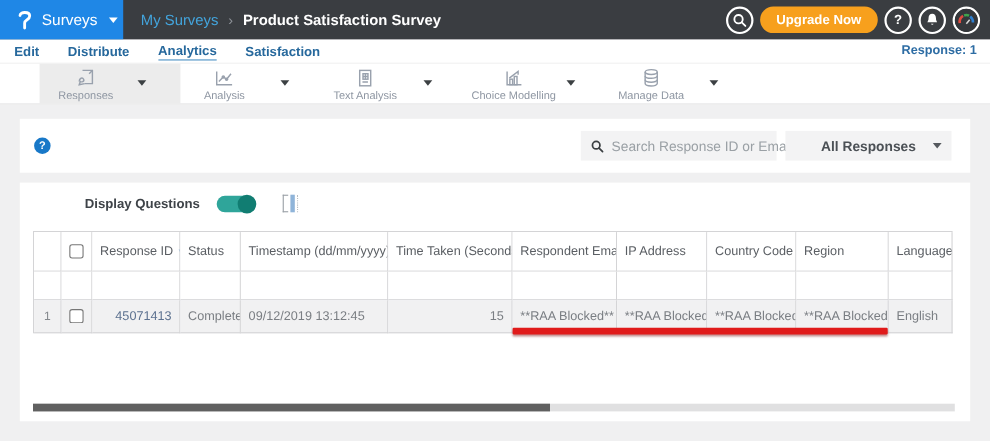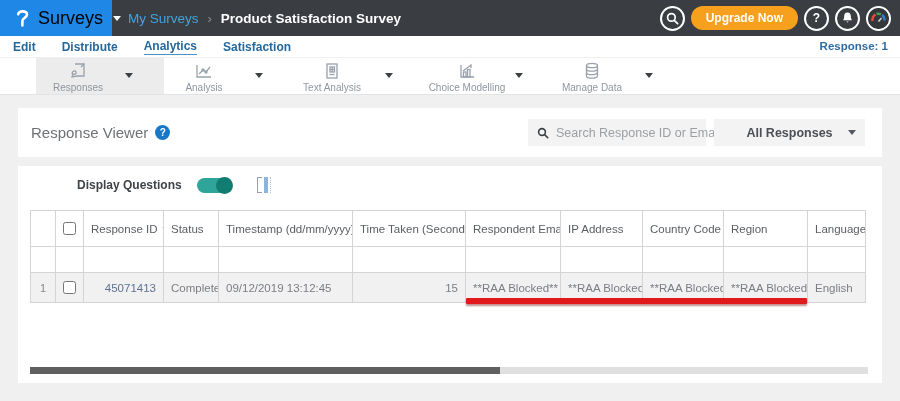--- a/index.html
+++ b/index.html
@@ -6,21 +6,21 @@
   html,body { width:900px; height:401px; }
   body {
     position:relative; background:#f0f0f1; overflow:hidden;
     font-family:"Liberation Sans", sans-serif;
   }
 
   
   .topbar { position:absolute; top:0; left:0; width:900px; height:36px; background:#3a3d41; }
   .logo-block { position:absolute; left:0; top:0; width:112px; height:36px; background:#1f87e6;
     display:flex; align-items:center; gap:8px; padding-left:15px; cursor:pointer; }
-  .logo-block .surveys-label { color:#000000; font-size:18px; }
+  .logo-block .surveys-label { color:#ffffff; font-size:14px; }
   .caret-down { width:0; height:0; border-left:4px solid transparent; border-right:4px solid transparent;
     border-top:5px solid currentColor; display:inline-block; }
   .logo-caret { color:#fff; margin-left:2px; }
   .breadcrumb { position:absolute; left:128px; top:0; height:36px; display:flex; align-items:center; gap:9px; }
   .bc-parent { color:#43a4dc; font-size:13.5px; cursor:pointer; }
   .bc-sep { color:#8d9197; font-size:13px; }
   .bc-current { color:#ffffff; font-size:13.5px; font-weight:bold; }
   .topbar-right { position:absolute; right:9px; top:0; height:36px; display:flex; align-items:center; gap:6px; }
   .circle-btn { width:25px; height:25px; border:2px solid #fff; border-radius:50%;
     display:flex; align-items:center; justify-content:center; color:#fff; font-size:12px; font-weight:bold;
@@ -220,21 +220,20 @@
           <path d="M4.5 11.5 A5.5 2.2 0 0 0 15.5 11.5"></path>
         </svg>
     </span>
     <span class="lbl">Manage Data</span>
   </div>
   <span class="tb-caret caret-down" style="left:645px;"></span>
 </div>
 
 <div class="rv-card">
   <div class="rv-title-wrap">
-    <span class="rv-title">Response Viewer</span>
     <span class="help-dot">?</span>
   </div>
   <div class="search-box">
     <span style="display:flex;">
       <svg width="12" height="12" viewBox="0 0 12 12">
           <circle cx="5" cy="5" r="3.4" stroke="#3c4043" stroke-width="1.6" fill="none"></circle>
           <line x1="7.6" y1="7.6" x2="10.8" y2="10.8" stroke="#3c4043" stroke-width="1.6" stroke-linecap="round"></line>
         </svg>
     </span>
     <input type="text" placeholder="Search Response ID or Email" style="">

